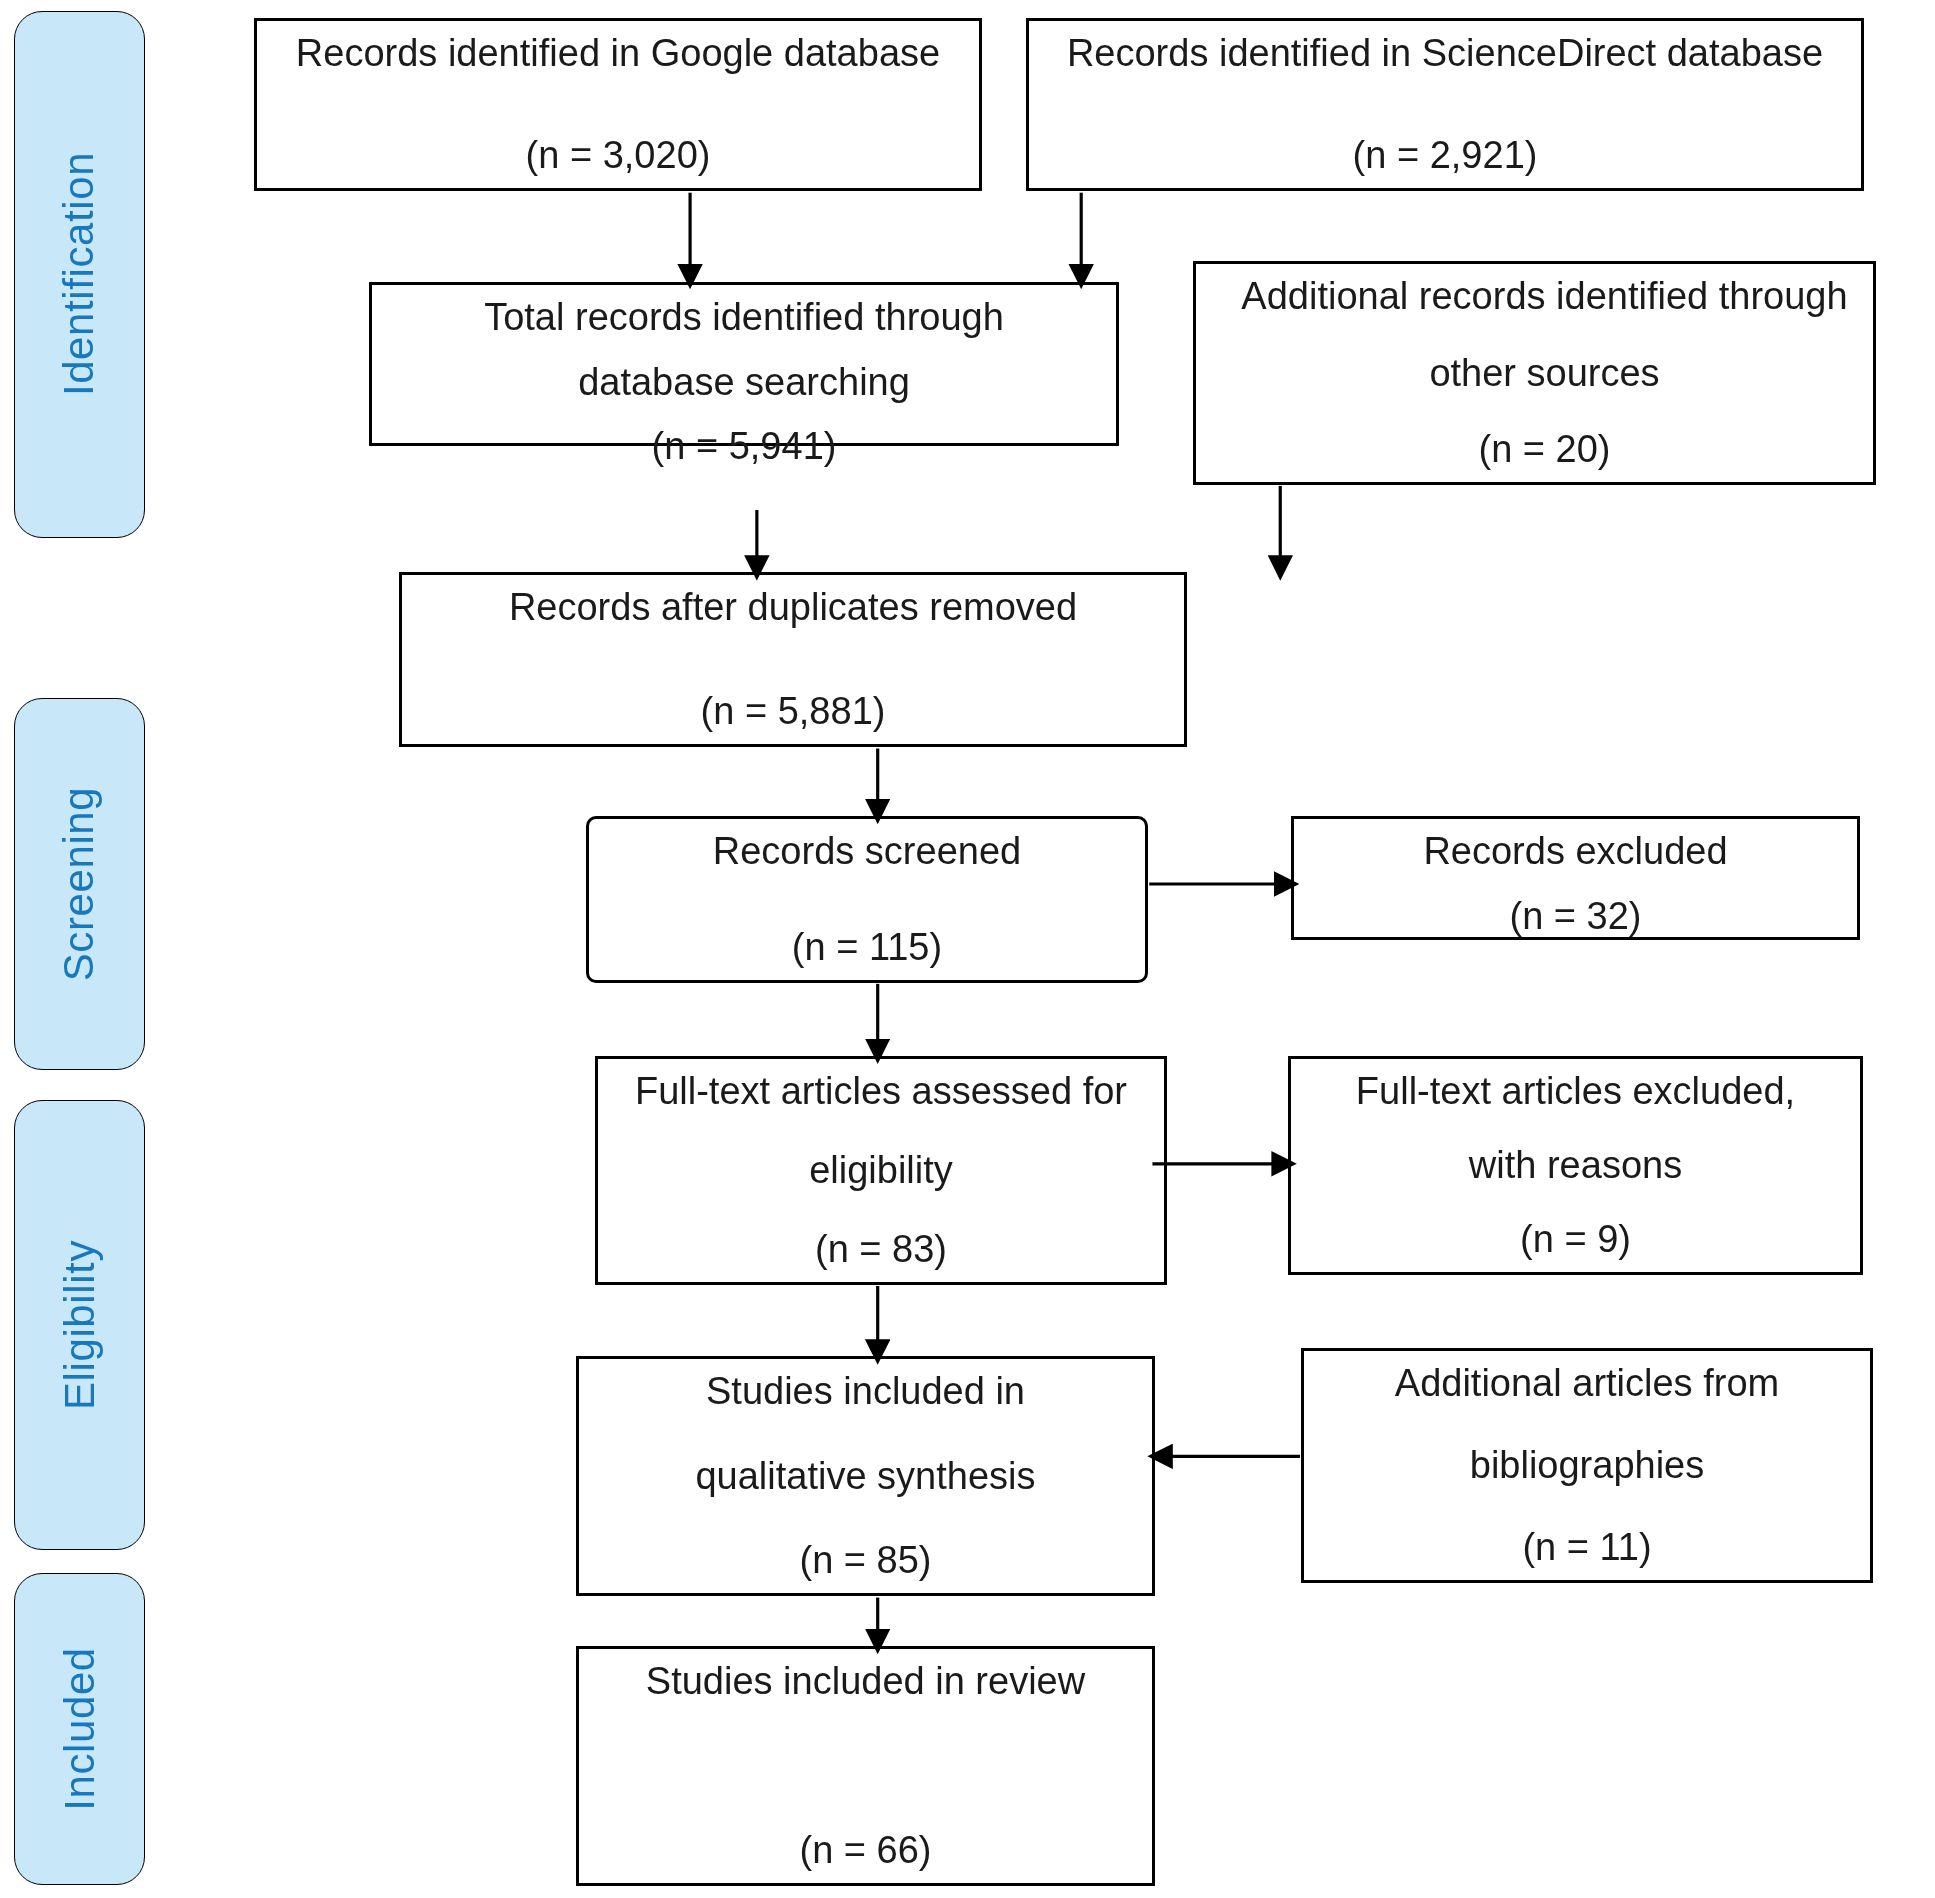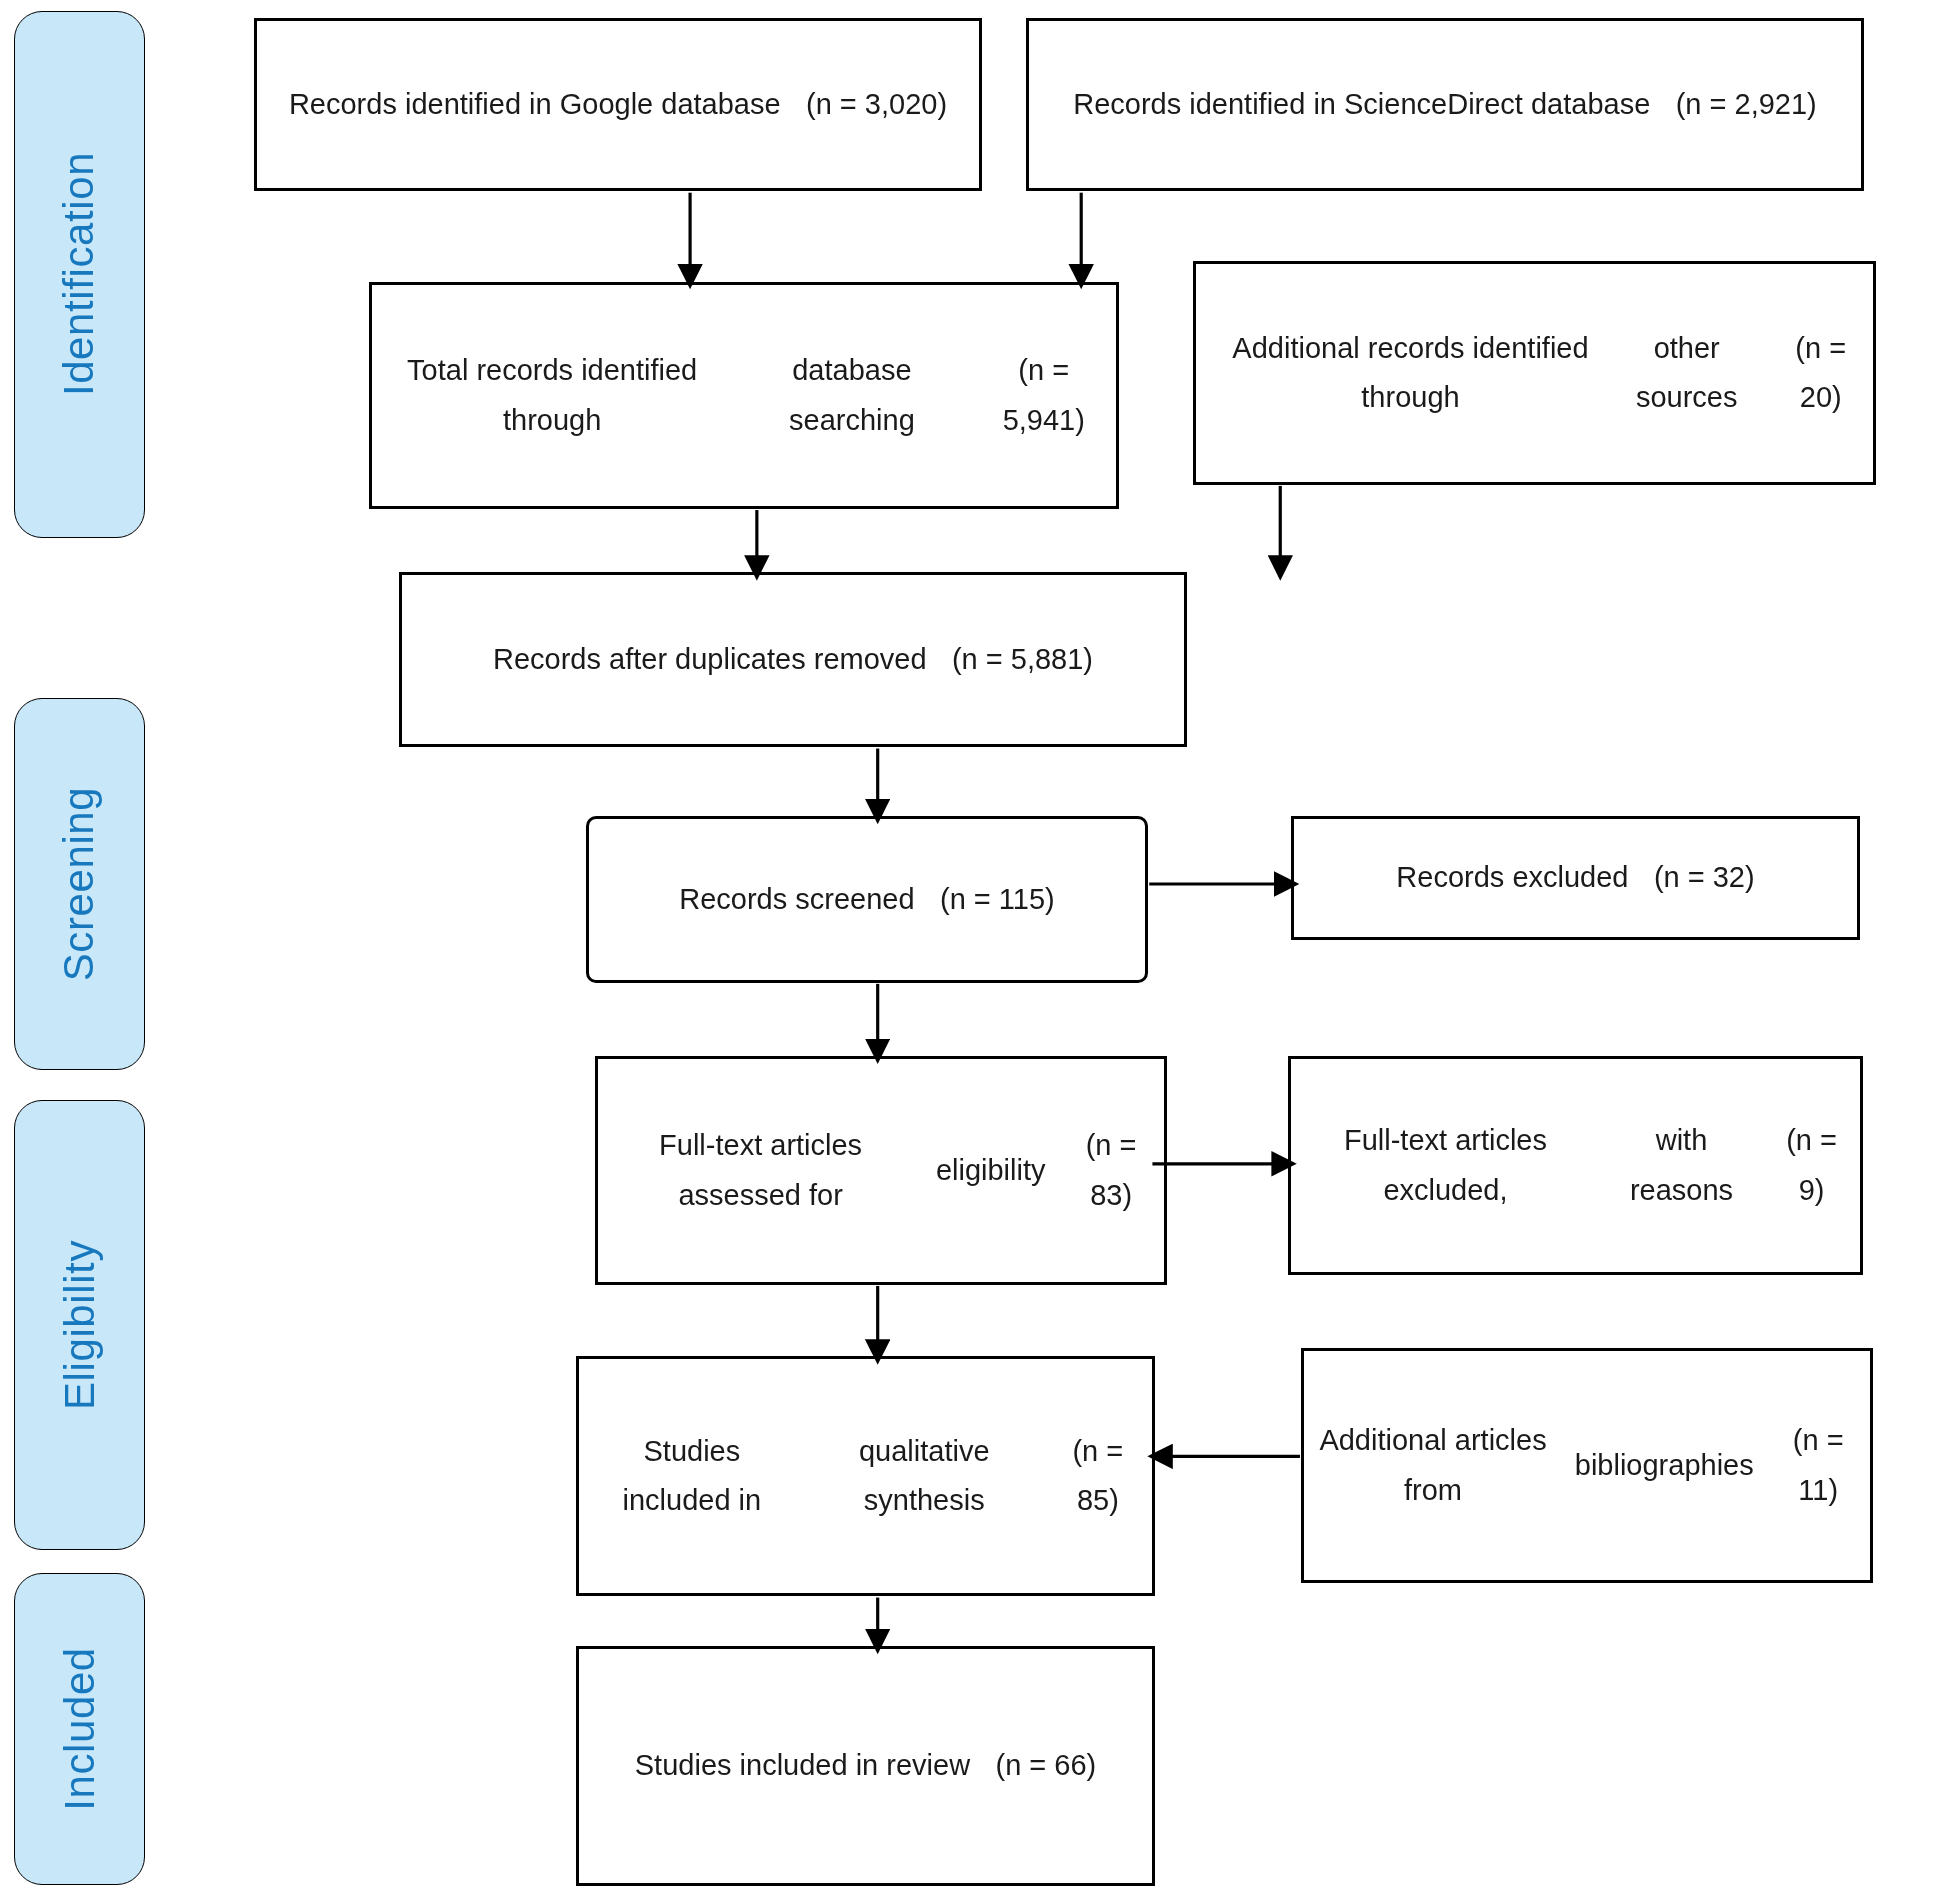--- a/index.html
+++ b/index.html
@@ -32,25 +32,25 @@
     white-space:nowrap;
     font-size:42px;
     color:var(--stage-text);
     letter-spacing:0.6px;
   }
   .node{
     position:absolute;
     background:var(--box-fill);
     border:3.2px solid var(--box-border);
     box-sizing:border-box;
-    display:flex;flex-direction:row;
-    align-items:center;justify-content:center;
+    display:flex;flex-direction:column;
+    align-items:center;justify-content:space-between;
     text-align:center;
     color:var(--box-text);
-    font-size:29px;
+    font-size:38px;
     line-height:1.7;
   }
   .node .line{padding:0 12.7px;}
   .arrows{position:absolute;left:0;top:0;pointer-events:none;}
 </style>
 </head>
 <body>
 
 <div class="canvas">
 
@@ -70,21 +70,21 @@
   <div class="node" style="left:254px;top:18px;width:728px;height:173px;">
     <div class="line">Records identified in Google database</div>
     <div class="line">(n = 3,020)</div>
   </div>
 
   <div class="node" style="left:1026px;top:18px;width:838px;height:173px;">
     <div class="line">Records identified in ScienceDirect database</div>
     <div class="line">(n = 2,921)</div>
   </div>
 
-  <div class="node" style="left:369px;top:282px;width:750px;height:227px;">
+  <div class="node" style="left:369px;top:282px;width:750px;height:164px;">
     <div class="line">Total records identified through</div>
     <div class="line">database searching</div>
     <div class="line">(n = 5,941)</div>
   </div>
 
   <div class="node" style="left:1193px;top:261px;width:683px;height:224px;padding-left:20px;">
     <div class="line">Additional records identified through</div>
     <div class="line">other sources</div>
     <div class="line">(n = 20)</div>
   </div>

